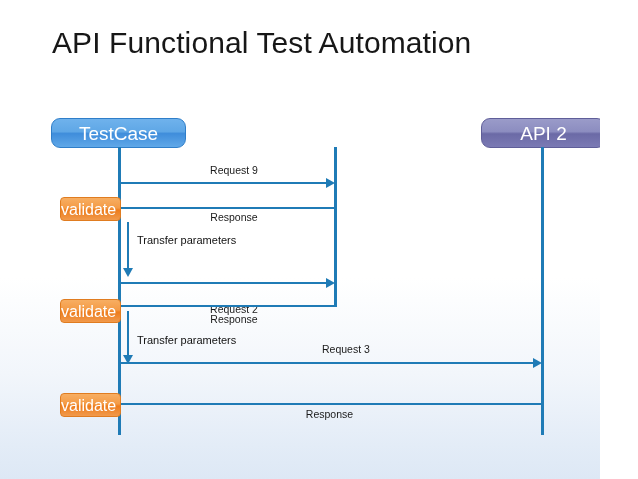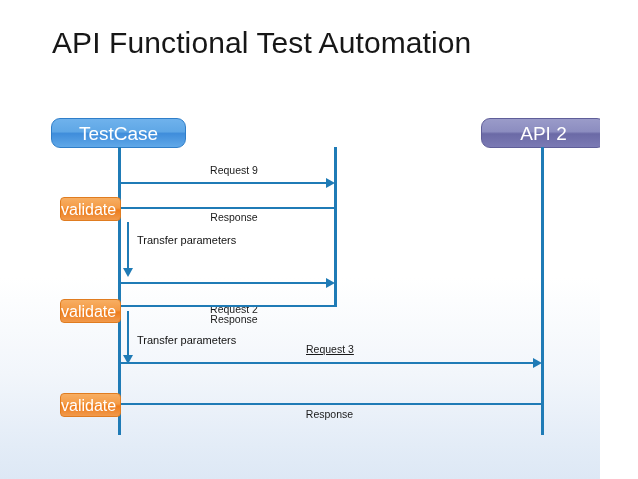--- a/index.html
+++ b/index.html
@@ -177,21 +177,21 @@
   <div class="msg-label" style="left:130px; top:313px; width:208px;">Response</div>
 
   <div class="validate" style="left:60px; top:299px;">
     <span>validate</span>
   </div>
 
   <div class="vline" style="left:127px; top:311px; height:46px;"></div>
   <div class="arrow-d" style="left:123px; top:355px;"></div>
   <div class="note-label" style="left:137px; top:334px;">Transfer parameters</div>
 
-  <div class="msg-label" style="left:306px; top:343px;text-decoration:underline;">Request 3</div>
+  <div class="msg-label" style="left:322px; top:343px;">Request 3</div>
   <div class="msg-line" style="left:119px; top:362px; width:421px;"></div>
   <div class="arrow-r" style="left:533px; top:358px;"></div>
 
   <div class="msg-line" style="left:121px; top:403px; width:421px;"></div>
   <div class="arrow-l" style="left:112px; top:399px;"></div>
   <div class="msg-label" style="left:119px; top:408px; width:421px;">Response</div>
 
   <div class="validate" style="left:60px; top:393px;">
     <span>validate</span>
   </div>

